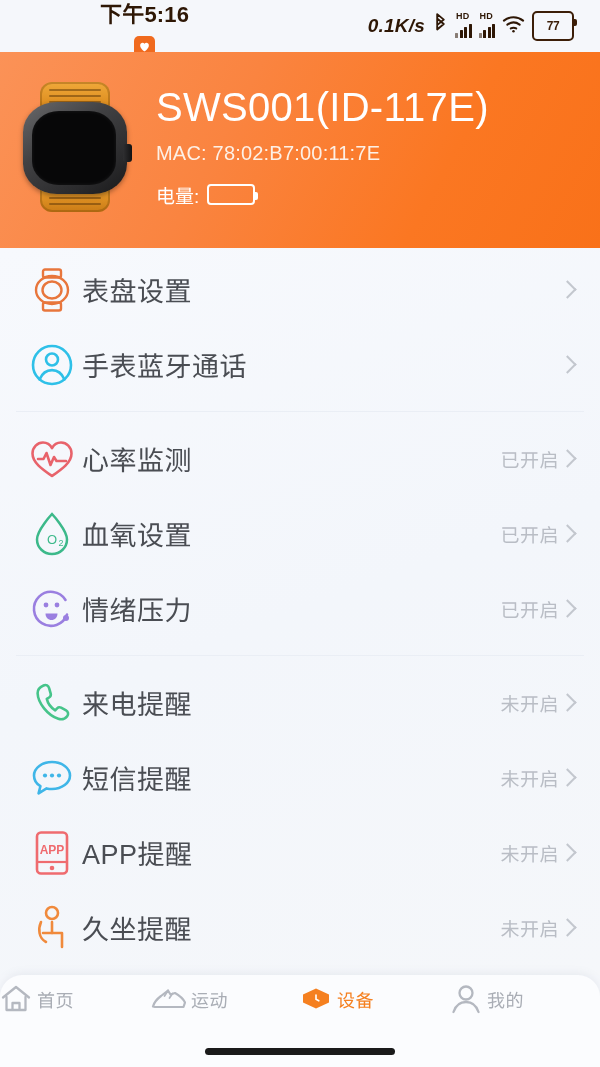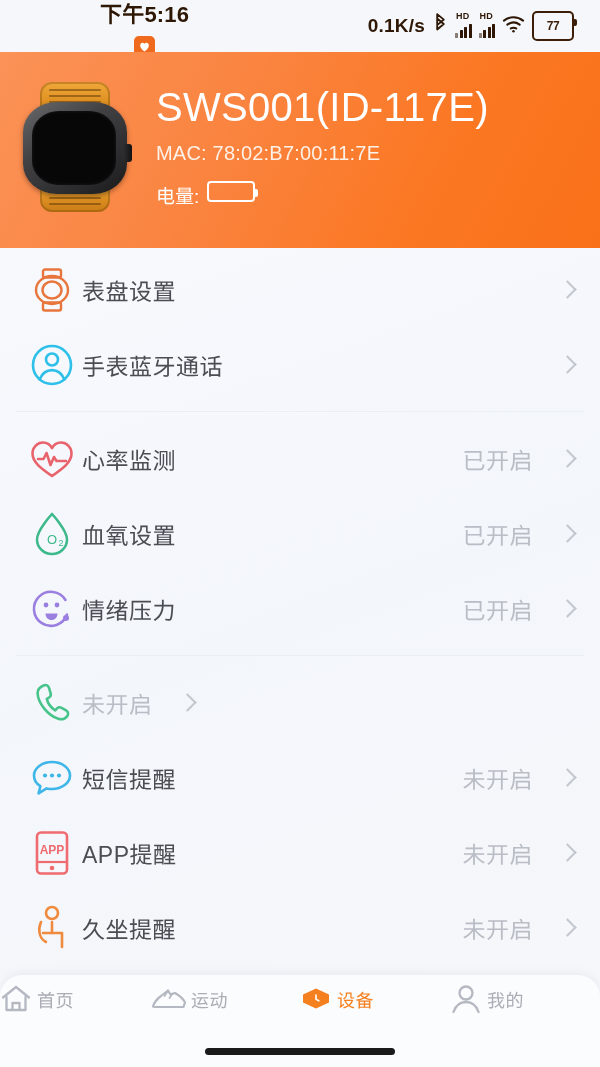--- a/index.html
+++ b/index.html
@@ -22,21 +22,21 @@
     letter-spacing:.2px;
   }
   .sb-left { display:flex; align-items:center; gap:8px; margin-left:74px;flex-direction:column; }
   .sb-right { display:flex; align-items:center; gap:7px; margin-left:auto; }
   .sb-time { font-size:22px; font-weight:700; color:#2e1705; }
   .heart-badge {
     width:21px; height:21px; border-radius:5px;
     background:#f06a1e; display:flex; align-items:center; justify-content:center;
   }
   .heart-badge svg { display:block; }
-  .netspeed { font-size:19px; font-weight:700; color:#2e1705; margin-right:1px; }
+  .netspeed { font-size:19px; font-weight:700; color:#2e1705; margin-right:1px;font-style:italic; }
   .sig-group { display:flex; align-items:center; gap:1px; position:relative; padding-top:8px;}
   .hd-tag { position:absolute; top:-3px; left:1px; font-size:9px; font-weight:700; line-height:1; color:#2e1705;}
   .bars { display:flex; align-items:flex-end; gap:1.5px; height:15px; }
   .bars i { display:block; width:3px; background:#2e1705; border-radius:.5px; }
   .bars i:nth-child(1){height:5px;opacity:.55}
   .bars i:nth-child(2){height:8px}
   .bars i:nth-child(3){height:11px}
   .bars i:nth-child(4){height:14px}
   .battery-shell {
     width:42px; height:30px; border:2px solid #3c1e08; border-radius:5px;
@@ -77,21 +77,21 @@
     background:#070708; border-radius:27px / 24px;
     box-shadow:inset 0 0 4px rgba(255,255,255,.08);
   }
   .crown{
     position:absolute; right:-5px; top:42px; width:9px; height:18px;
     background:linear-gradient(90deg,#2f2f31,#121213); border-radius:3px;
   }
   .dev-info { flex:1 1 auto; padding-left:6px; padding-bottom:4px; }
   .dev-name { color:#fff; font-size:40px; font-weight:400; letter-spacing:.3px; line-height:1.25; }
   .dev-mac { color:#fdf0e6; font-size:20px; font-weight:400; margin-top:10px; letter-spacing:.2px;}
-  .dev-batt-row { display:flex; align-items:flex-start; gap:8px; margin-top:16px;}
+  .dev-batt-row { display:flex; align-items:center; gap:8px; margin-top:16px;}
   .dev-batt-label { color:#fff; font-size:19px; }
   .dev-batt {
     width:48px; height:21px; border:2px solid #fff; border-radius:4px;
     position:relative; padding:2px;
   }
   .dev-batt::after{
     content:""; position:absolute; right:-5px; top:6px; width:4px;height:8px;
     background:#fff; border-radius:0 2px 2px 0;
   }
   .dev-batt .fill{ height:100%; width:100%; background:#fff; border-radius:2px;}
@@ -100,22 +100,22 @@
   .list {
     flex:1 1 auto; overflow:hidden;
     background:linear-gradient(160deg,#f7f9fd 0%,#f3f6fb 50%,#f5f7fa 100%);
     padding-top:4px;
   }
   .row {
     height:75px; display:flex; align-items:center;
     padding:0 26px 0 22px;
   }
   .row .ico { width:60px; flex:0 0 60px; display:flex; align-items:center; justify-content:center;}
-  .row .label { font-size:23px; color:#4a4d53; letter-spacing:.5px; flex:1 1 auto; }
-  .row .state { font-size:23px; color:#b9bdc5; margin-right:28px; letter-spacing:.5px;}
+  .row .label { font-size:27px; color:#4a4d53; letter-spacing:.5px; flex:1 1 auto; }
+  .row .state { font-size:19px; color:#b9bdc5; margin-right:2px; letter-spacing:.5px;}
   .chev { width:13px; height:13px; border-right:2px solid #c3c7ce; border-top:2px solid #c3c7ce;
           transform:rotate(45deg); flex:0 0 auto; }
   .divider { height:1px; background:#eaeef5; margin:9px 16px 9px 16px; }
 
   
   .tabbar {
     flex:0 0 92px; height:92px;
     background:#fbfcfe;
     border-top-left-radius:22px; border-top-right-radius:22px;
     box-shadow:0 -2px 8px rgba(120,130,150,.10);
@@ -291,20 +291,21 @@
     </div>
 
     <div class="divider"></div>
 
     <div class="row">
       <span class="ico">
         <svg width="42" height="44" viewBox="0 0 42 44">
           <path d="M12.5 4.5c2.6-1.5 5 .4 5.6 2.6l1.6 5.6c.5 1.8-.3 3-1.6 3.8l-2.3 1.4c1 4.4 4.2 8.8 8.4 11.4l1.9-2c1.1-1.1 2.5-1.4 4-.6l5 2.7c2 1.1 2.8 3.8 1 5.9-2.2 2.6-5.3 3.6-8.8 2.5C16.6 34.2 7 22 6.6 12.2c-.1-3.4 2-6 5.9-7.7z" fill="none" stroke="#46c48a" stroke-width="2.6" stroke-linejoin="round"></path>
         </svg>
       </span>
+      <span class="label">来电提醒</span>
       <span class="state">未开启</span>
       <span class="chev"></span>
     </div>
 
     <div class="row">
       <span class="ico">
         <svg width="46" height="42" viewBox="0 0 46 42">
           <path d="M23 5c9.9 0 18 6 18 13.5S32.9 32 23 32c-1.9 0-3.7-.2-5.4-.6l-8 5 1.8-7.2C7 26.6 5 22.8 5 18.5 5 11 13.1 5 23 5z" fill="none" stroke="#3fb6e8" stroke-width="2.6" stroke-linejoin="round"></path>
           <circle cx="16" cy="18.5" r="2.1" fill="#3fb6e8"></circle>
           <circle cx="23" cy="18.5" r="2.1" fill="#3fb6e8"></circle>

